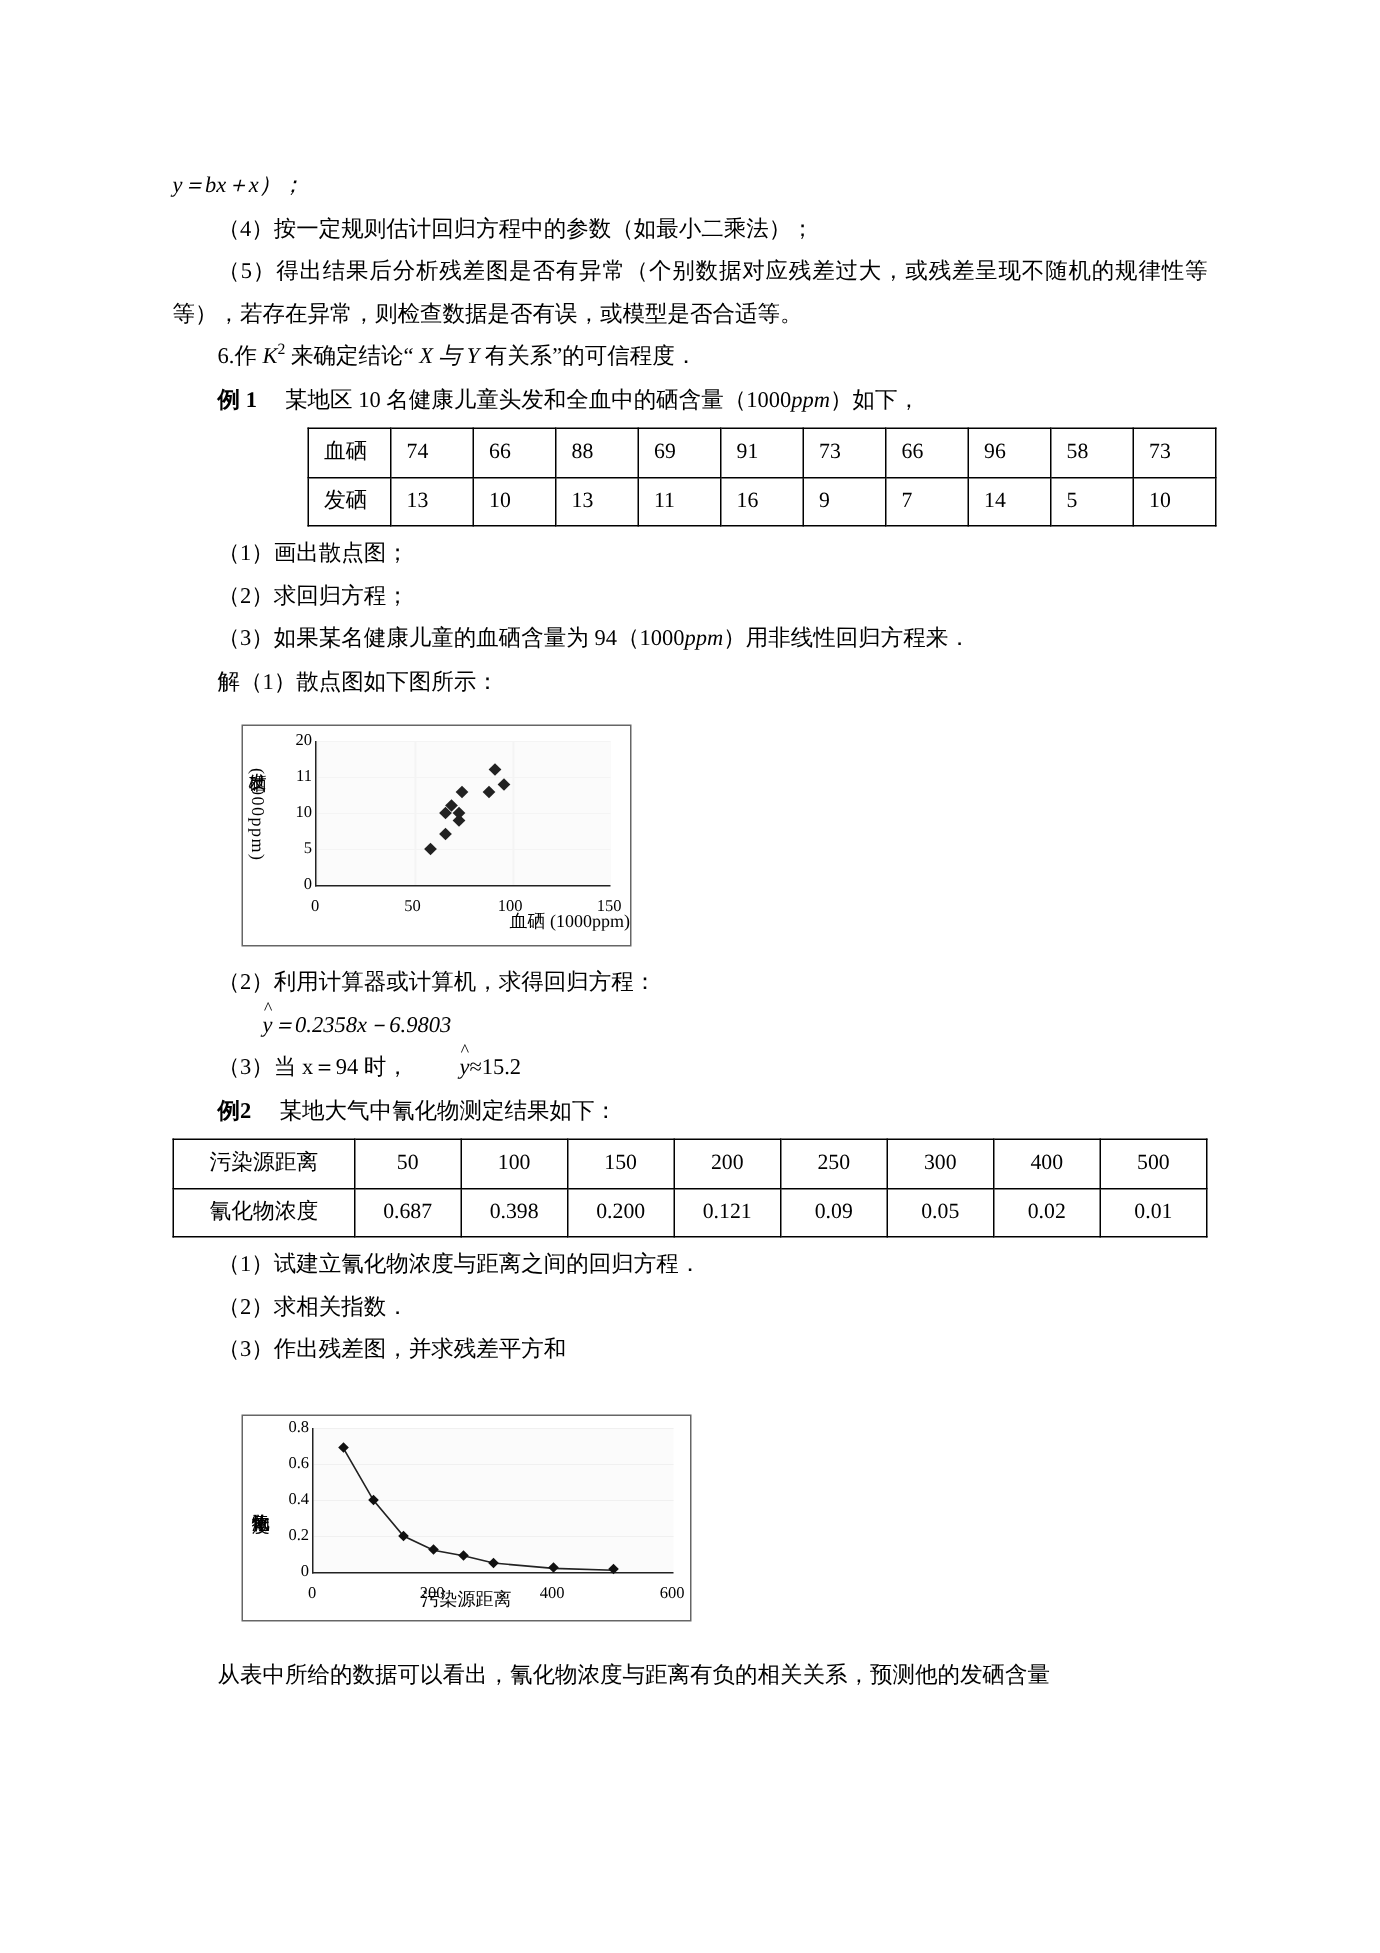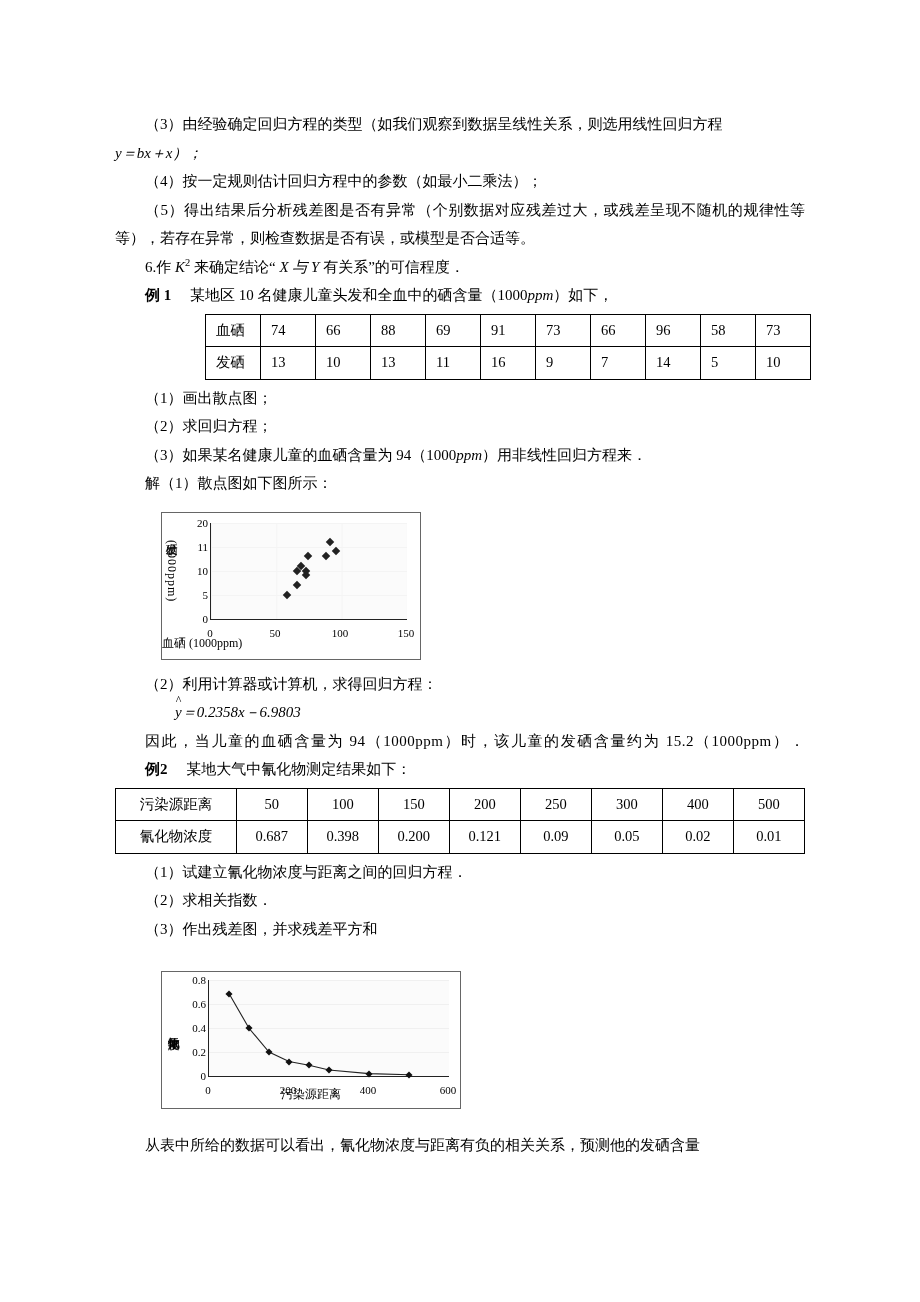--- a/index.html
+++ b/index.html
@@ -69,21 +69,21 @@
     position: absolute;
     left: -2px; top: 6px;
     writing-mode: vertical-rl;
     font-size: 12px;
     letter-spacing: 1px;
     height: 100px;
     text-align: center;
   }
   .ytick1 { position: absolute; left: 32px; width: 14px; text-align: right; font-size: 11px; transform: translateY(-50%); }
   .xtick1 { position: absolute; top: 110px; font-size: 11px; transform: translateX(-50%); }
-  .xlabel1 { position: absolute; left: 0; right: 0; bottom: 4px; text-align: left; font-size: 12px; }
+  .xlabel1 { position: absolute; left: 0; right: 0; bottom: 4px; text-align: right; font-size: 12px; }
 
   
   .chart2-wrap {
     margin: 10px 0 10px 46px;
     width: 300px;
   }
   .chart2 {
     position: relative;
     width: 300px;
     height: 138px;
@@ -117,23 +117,20 @@
   .hat { position: relative; display: inline-block; }
   .hat::before { content: "^"; position: absolute; top: -0.75em; left: 0.05em; font-size: 0.8em; }
 
   .spaced { letter-spacing: 0.5px; }
   .exTitle { text-indent: 2em; }
 </style>
 </head>
 <body>
 <div class="page">
 
-<p class="para indent">
-  <span>（3）由经验确定回归方程的类型（如我们观察到数据呈线性关系，则选用线性回归方程</span>
-</p>
 <p class="para">
   <span class="italic">y＝bx＋x）；</span>
 </p>
 <p class="para indent">（4）按一定规则估计回归方程中的参数（如最小二乘法）；</p>
 <p class="para indent">（5）得出结果后分析残差图是否有异常（个别数据对应残差过大，或残差呈现不随机的规律性等等），若存在异常，则检查数据是否有误，或模型是否合适等。</p>
 <p class="para indent">
   <span>6.作 </span>
   <span class="italic">K</span><span class="sup">2</span>
   <span> 来确定结论“</span>
   <span class="italic">X 与 Y</span>
@@ -209,21 +206,24 @@
     <div class="xtick1" style="left:113px">50</div>
     <div class="xtick1" style="left:178px">100</div>
     <div class="xtick1" style="left:244px">150</div>
   </div>
 </div>
 
 <p class="para indent">（2）利用计算器或计算机，求得回归方程：</p>
 <p class="para indent eq">
   <span class="hat italic">y</span><span class="italic">＝0.2358x－6.9803</span>
 </p>
-<p class="para indent spaced" style="text-align:justify;text-align-last:justify">因此，当儿童的血硒含量为 94（1000ppm）时，该儿童的发硒含量约为 15.2（1000ppm）．</p>
+<p class="para indent">
+  <span>（3）当 x＝94 时，</span>
+  <span class="hat italic">y</span><span>≈15.2</span>
+</p>
 
 <p class="para exTitle">
   <span class="bold">例2</span>
   <span>　某地大气中氰化物测定结果如下：</span>
 </p>
 
 <table class="data t2">
   <tbody>
         <tr>
     <td class="lab">污染源距离</td>

